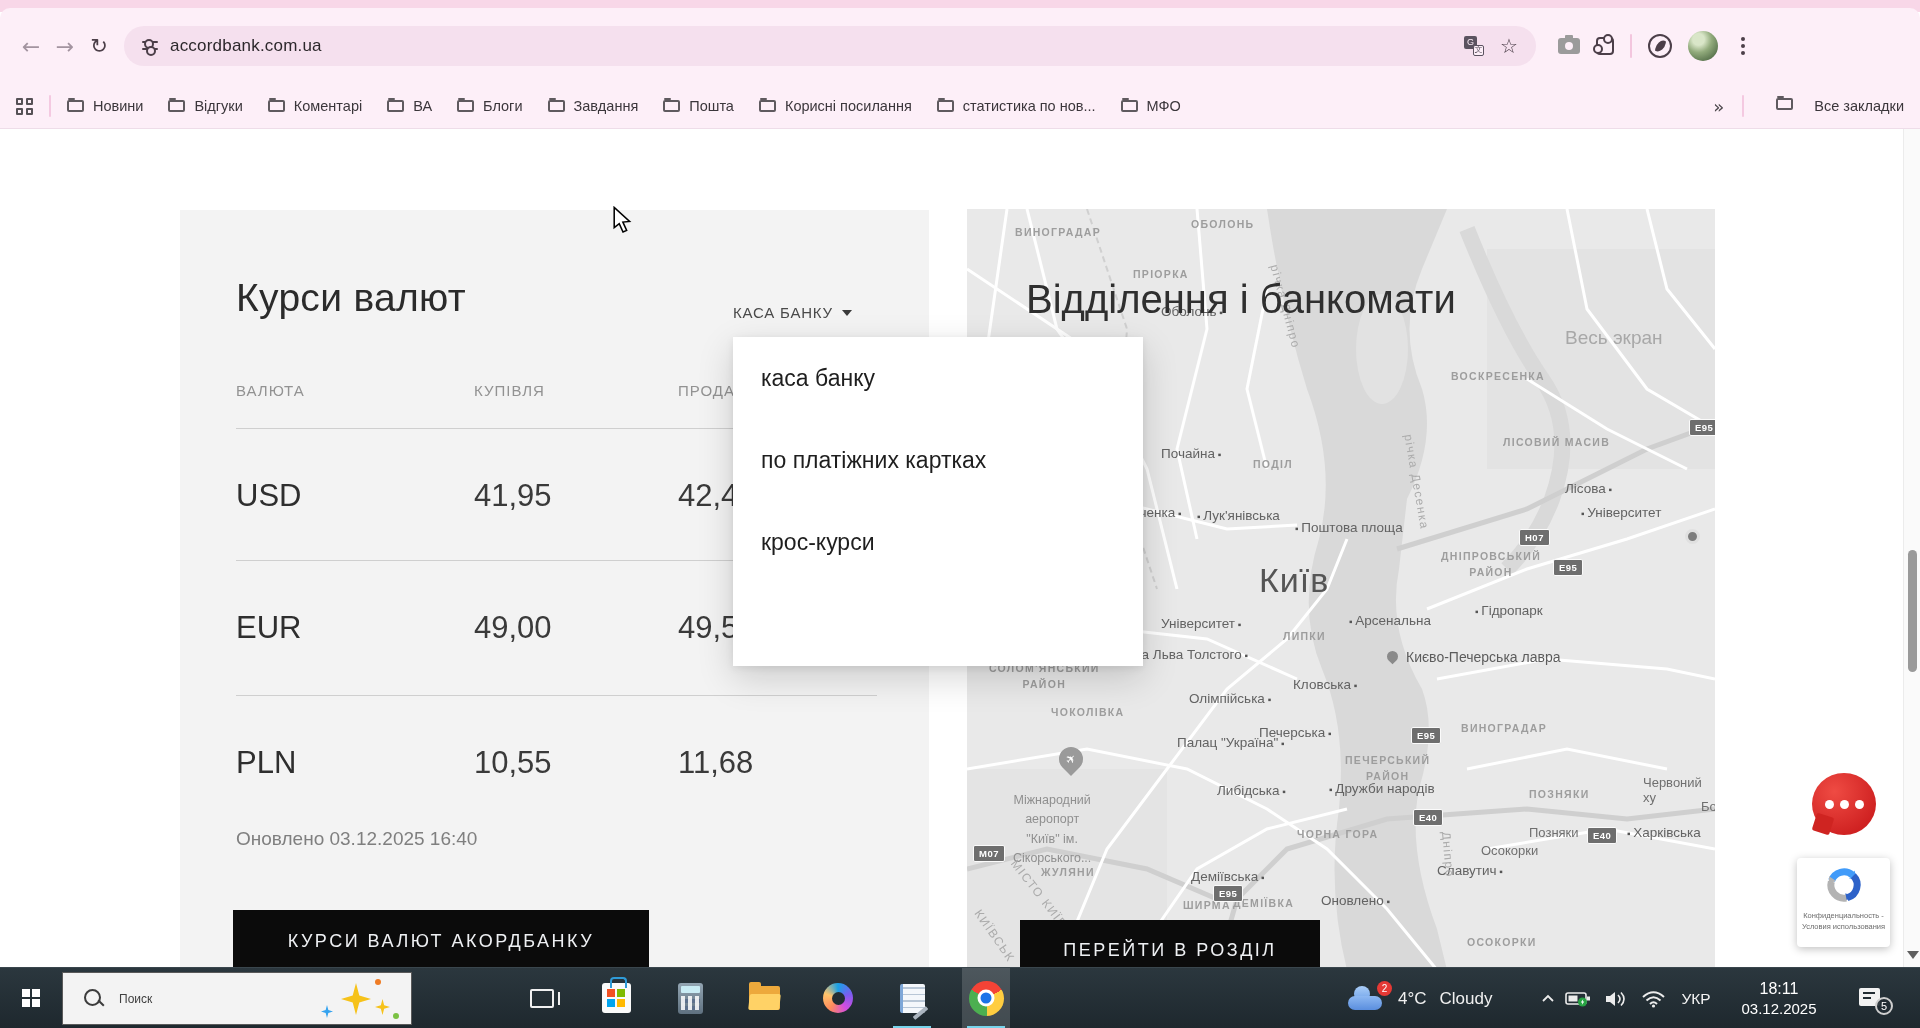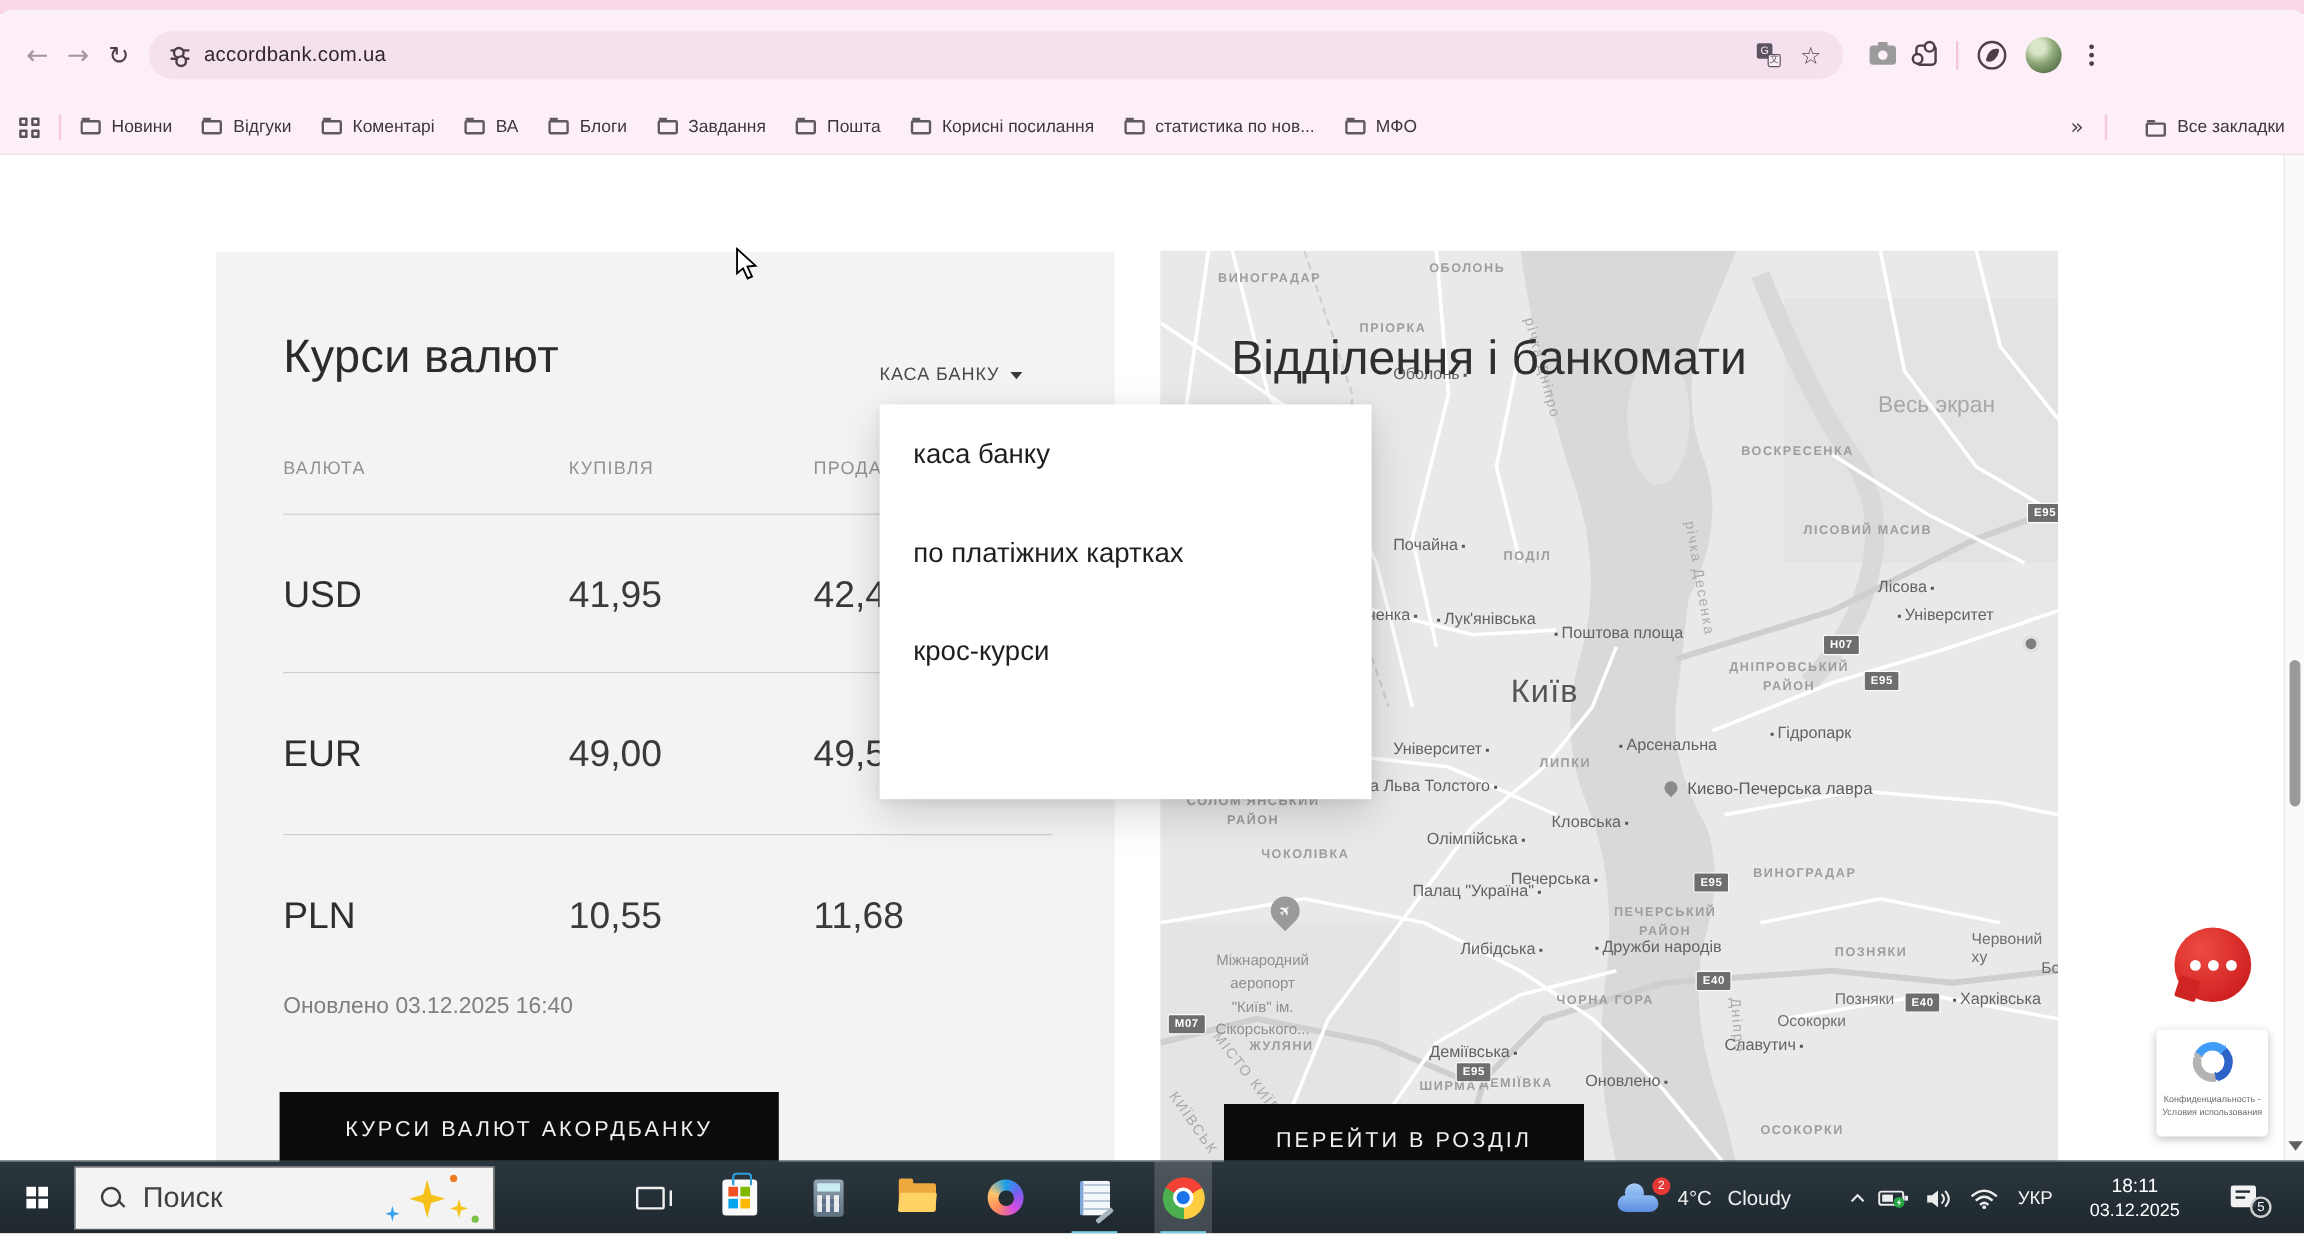--- a/index.html
+++ b/index.html
@@ -44,21 +44,21 @@
   .apps-grid{display:grid;grid-template-columns:7px 7px;grid-gap:3px;margin-right:16px}
   .apps-grid i{width:7px;height:7px;border:2px solid #565156;border-radius:1px}
   .bm-sep{width:2px;height:22px;background:#f4c9e1;border-radius:1px;margin-right:16px}
   .bm-items{display:flex;align-items:center;gap:25px;overflow:hidden;flex:0 1 auto}
   .bm-item{display:flex;align-items:center;gap:9px;white-space:nowrap}
   .folder-ico{width:17px;height:12px;border:2px solid #5f5a5f;border-radius:2px;position:relative;flex:0 0 auto}
   .folder-ico::before{content:"";position:absolute;top:-4px;left:-1px;width:7px;height:2px;background:#5f5a5f;border-radius:1px}
   .bm-label{font-size:14.5px;color:#3b363b}
   .bm-spacer{flex:1 1 auto}
   .bm-overflow{font-size:18px;color:#4c474c;margin:0 18px}
-  .bm-all{display:flex;align-items:flex-end;gap:9px;margin-left:16px}
+  .bm-all{display:flex;align-items:flex-start;gap:21px;margin-left:16px}
 
   
   .page{position:absolute;left:0;top:129px;width:1920px;height:838px;background:#fff;z-index:1}
 
   .rates-panel{position:absolute;left:180px;top:81px;width:749px;height:760px;background:#f3f3f3}
   .rates-title{position:absolute;left:56px;top:66px;font-size:39px;color:#2b2b2b;letter-spacing:.3px}
   .rates-selector{position:absolute;left:553px;top:94px;display:flex;align-items:center;gap:9px;cursor:pointer}
   .rates-selector span{font-size:15px;color:#4a4a4a;letter-spacing:.8px}
   .caret-down{width:0;height:0;border-left:5px solid transparent;border-right:5px solid transparent;border-top:6px solid #3a3a3a}
   .rates-head{position:absolute;top:172px;left:0;width:100%;font-size:15px;color:#929292;letter-spacing:1px}
@@ -83,21 +83,21 @@
   .map-roads{position:absolute;left:0;top:0}
   .map-title{position:absolute;left:59px;top:68px;font-size:40px;color:#2f2f2f;z-index:12}
   .map-fullscreen{position:absolute;left:598px;top:118px;font-size:19px;color:#a8a8a8;z-index:12}
   .map-btn{left:53px;top:711px;width:300px;height:60px;z-index:14}
 
   .ml{position:absolute;white-space:pre-line;z-index:8;color:#6f6f6f;font-size:13px}
   .ml-district{font-size:10.5px;color:#9d9d9d;letter-spacing:1.3px;font-weight:700;text-align:center;line-height:1.5}
   .ml-station-r::after{content:" ▪";color:#555;font-size:10px}
   .ml-station-l::before{content:"▪ ";color:#555;font-size:10px}
   .ml-station-r,.ml-station-l{color:#636363;font-size:13.5px}
-  .ml-city{font-size:27px;color:#555;letter-spacing:1px}
+  .ml-city{font-size:34px;color:#555;letter-spacing:1px}
   .ml-plain{color:#6f6f6f;font-size:13px}
   .ml-badge{background:#6e6e6e;color:#fff;font-size:9.5px;font-weight:700;padding:2px 5px;border-radius:2px;border:1px solid #fbfbfb;letter-spacing:.5px}
   .ml-river{color:#ababab;font-size:12px;letter-spacing:1.5px;transform-origin:left top}
   .ml-poi{color:#5c5c5c;font-size:14px}
   .ml-poi::before{content:"";display:inline-block;width:11px;height:11px;background:#8a8a8a;border-radius:50% 50% 50% 0;transform:rotate(-45deg);margin-right:8px}
   .ml-airport{font-size:12.5px;color:#8f8f8f;text-align:center;line-height:1.55}
   .ml-plane{width:24px;height:24px;background:#9a9a9a;border-radius:50% 50% 50% 0;transform:rotate(-45deg);color:#fff;font-size:12px;display:flex;align-items:center;justify-content:center}
   .ml-dot{width:15px;height:15px;border-radius:50%;background:#7d7d7d;border:3px solid #e0e0e0}
 
   
@@ -119,21 +119,21 @@
 
   
   .taskbar{position:absolute;left:0;top:967px;width:1920px;height:61px;background:linear-gradient(180deg,#2b373e,#1e282e);border-top:1px solid #3a464d;z-index:100;display:flex;align-items:center}
   .start-btn{width:62px;height:61px;display:flex;align-items:center;justify-content:center}
   .win-logo{display:grid;grid-template-columns:8px 8px;grid-gap:2px}
   .win-logo i{width:8px;height:8px;background:#fff}
   .search-box{position:absolute;left:62px;top:4px;width:350px;height:53px;background:#f3f3f3;border:1px solid #5a5a5a;display:flex;align-items:center;padding-left:20px}
   .mag-ico{width:22px;height:22px;position:relative;margin-right:14px}
   .mag-ico::before{content:"";position:absolute;left:1px;top:1px;width:13px;height:13px;border:2px solid #3c3c3c;border-radius:50%}
   .mag-ico::after{content:"";position:absolute;left:14px;top:14px;width:8px;height:2px;background:#3c3c3c;transform:rotate(45deg)}
-  .search-input{border:none;outline:none;background:transparent;font-size:24px;color:#0369a1;width:150px;font-family:"Liberation Sans",sans-serif}
+  .search-input{border:none;outline:none;background:transparent;font-size:12px;color:#0369a1;width:150px;font-family:"Liberation Sans",sans-serif}
   .search-input::placeholder{color:#3f3f3f}
   .spark{position:absolute;clip-path:polygon(50% 0,61% 39%,100% 50%,61% 61%,50% 100%,39% 61%,0 50%,39% 39%)}
   .spark-big{left:278px;top:10px;width:30px;height:32px;background:#f6c21a}
   .spark-blue{left:258px;top:32px;width:12px;height:13px;background:#35a3ef}
   .spark-small{left:312px;top:26px;width:15px;height:16px;background:#f6c21a}
   .dot-orange{position:absolute;left:312px;top:6px;width:6px;height:6px;border-radius:50%;background:#ef7c24}
   .dot-green{position:absolute;left:330px;top:40px;width:6px;height:6px;border-radius:50%;background:#7ac143}
   .tb-apps{display:flex;align-items:center;margin-left:456px;gap:26px}
   .tb-app{width:48px;height:61px;display:flex;align-items:center;justify-content:center;position:relative}
   .tb-app.running::after{content:"";position:absolute;left:5px;right:5px;bottom:0;height:3px;background:#76d3ea}

